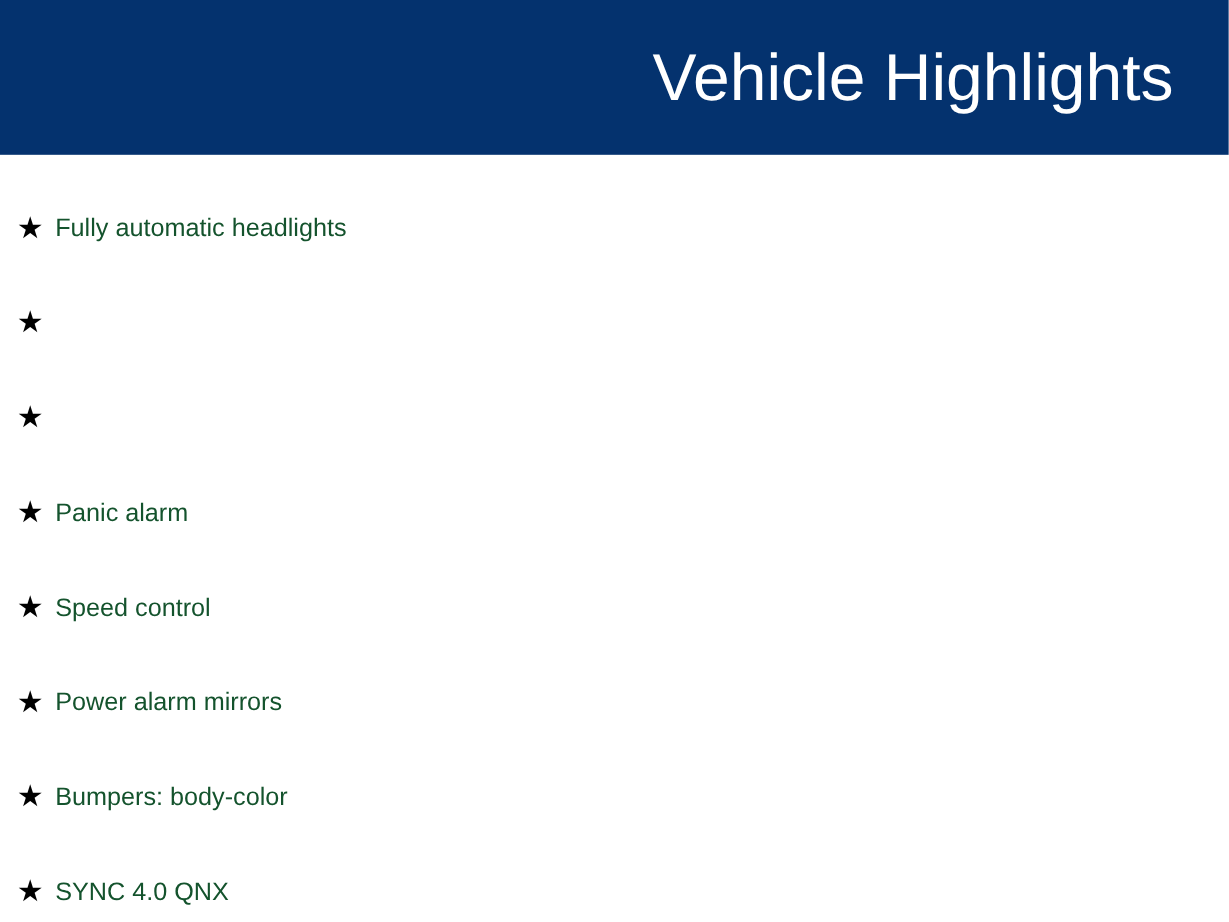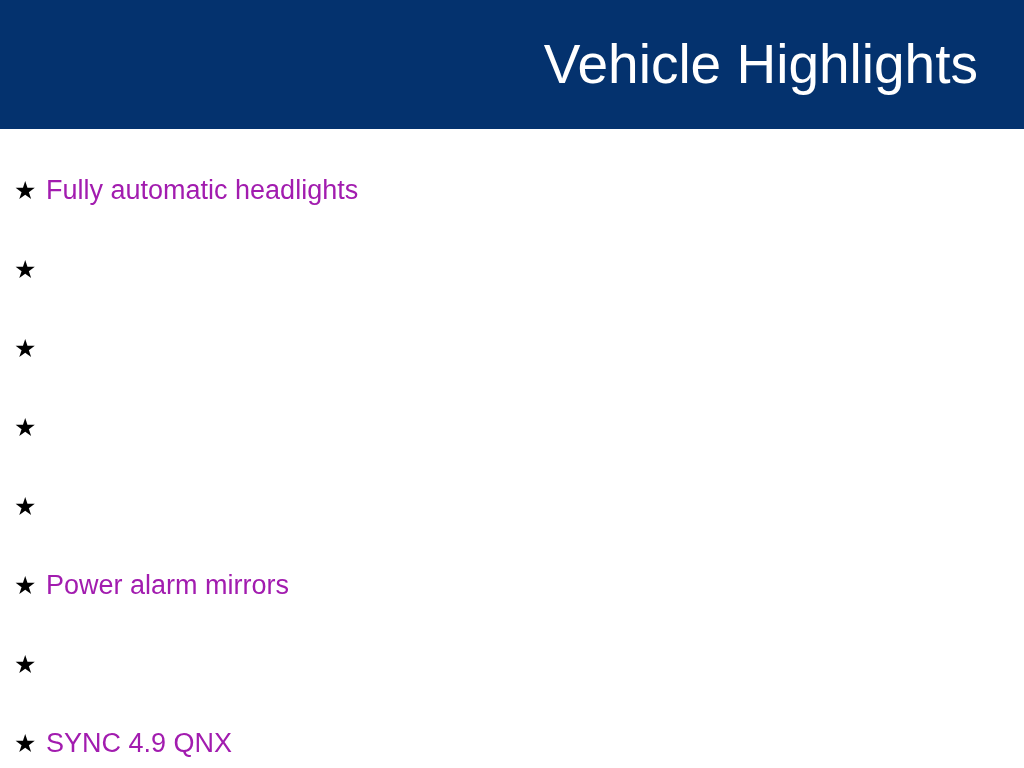--- a/index.html
+++ b/index.html
@@ -57,22 +57,22 @@
   }
   .bullet-marker {
     width: 32px;
     flex: 0 0 32px;
     color: #000000;
     font-size: 25px;
     line-height: 1;
     text-align: left;
   }
   .bullet-text {
-    color: #a21caf;
-    font-size: 27px;
+    color: #14532d;
+    font-size: 21px;
     line-height: 1.1;
     white-space: nowrap;
   }
 </style>
 </head>
 <body>
 
 <div class="slide">
 
   <div class="header-band">
@@ -89,34 +89,37 @@
     <div class="bullet-item">
       <span class="bullet-marker">★</span>
     </div>
 
     <div class="bullet-item">
       <span class="bullet-marker">★</span>
     </div>
 
     <div class="bullet-item">
       <span class="bullet-marker">★</span>
+      <span class="bullet-text">Panic alarm</span>
     </div>
 
     <div class="bullet-item">
       <span class="bullet-marker">★</span>
+      <span class="bullet-text">Speed control</span>
     </div>
 
     <div class="bullet-item">
       <span class="bullet-marker">★</span>
       <span class="bullet-text">Power alarm mirrors</span>
     </div>
 
     <div class="bullet-item">
       <span class="bullet-marker">★</span>
+      <span class="bullet-text">Bumpers: body-color</span>
     </div>
 
     <div class="bullet-item">
       <span class="bullet-marker">★</span>
-      <span class="bullet-text">SYNC 4.9 QNX</span>
+      <span class="bullet-text">SYNC 4.0 QNX</span>
     </div>
 
   </div>
 </div>
 
 </body></html>

